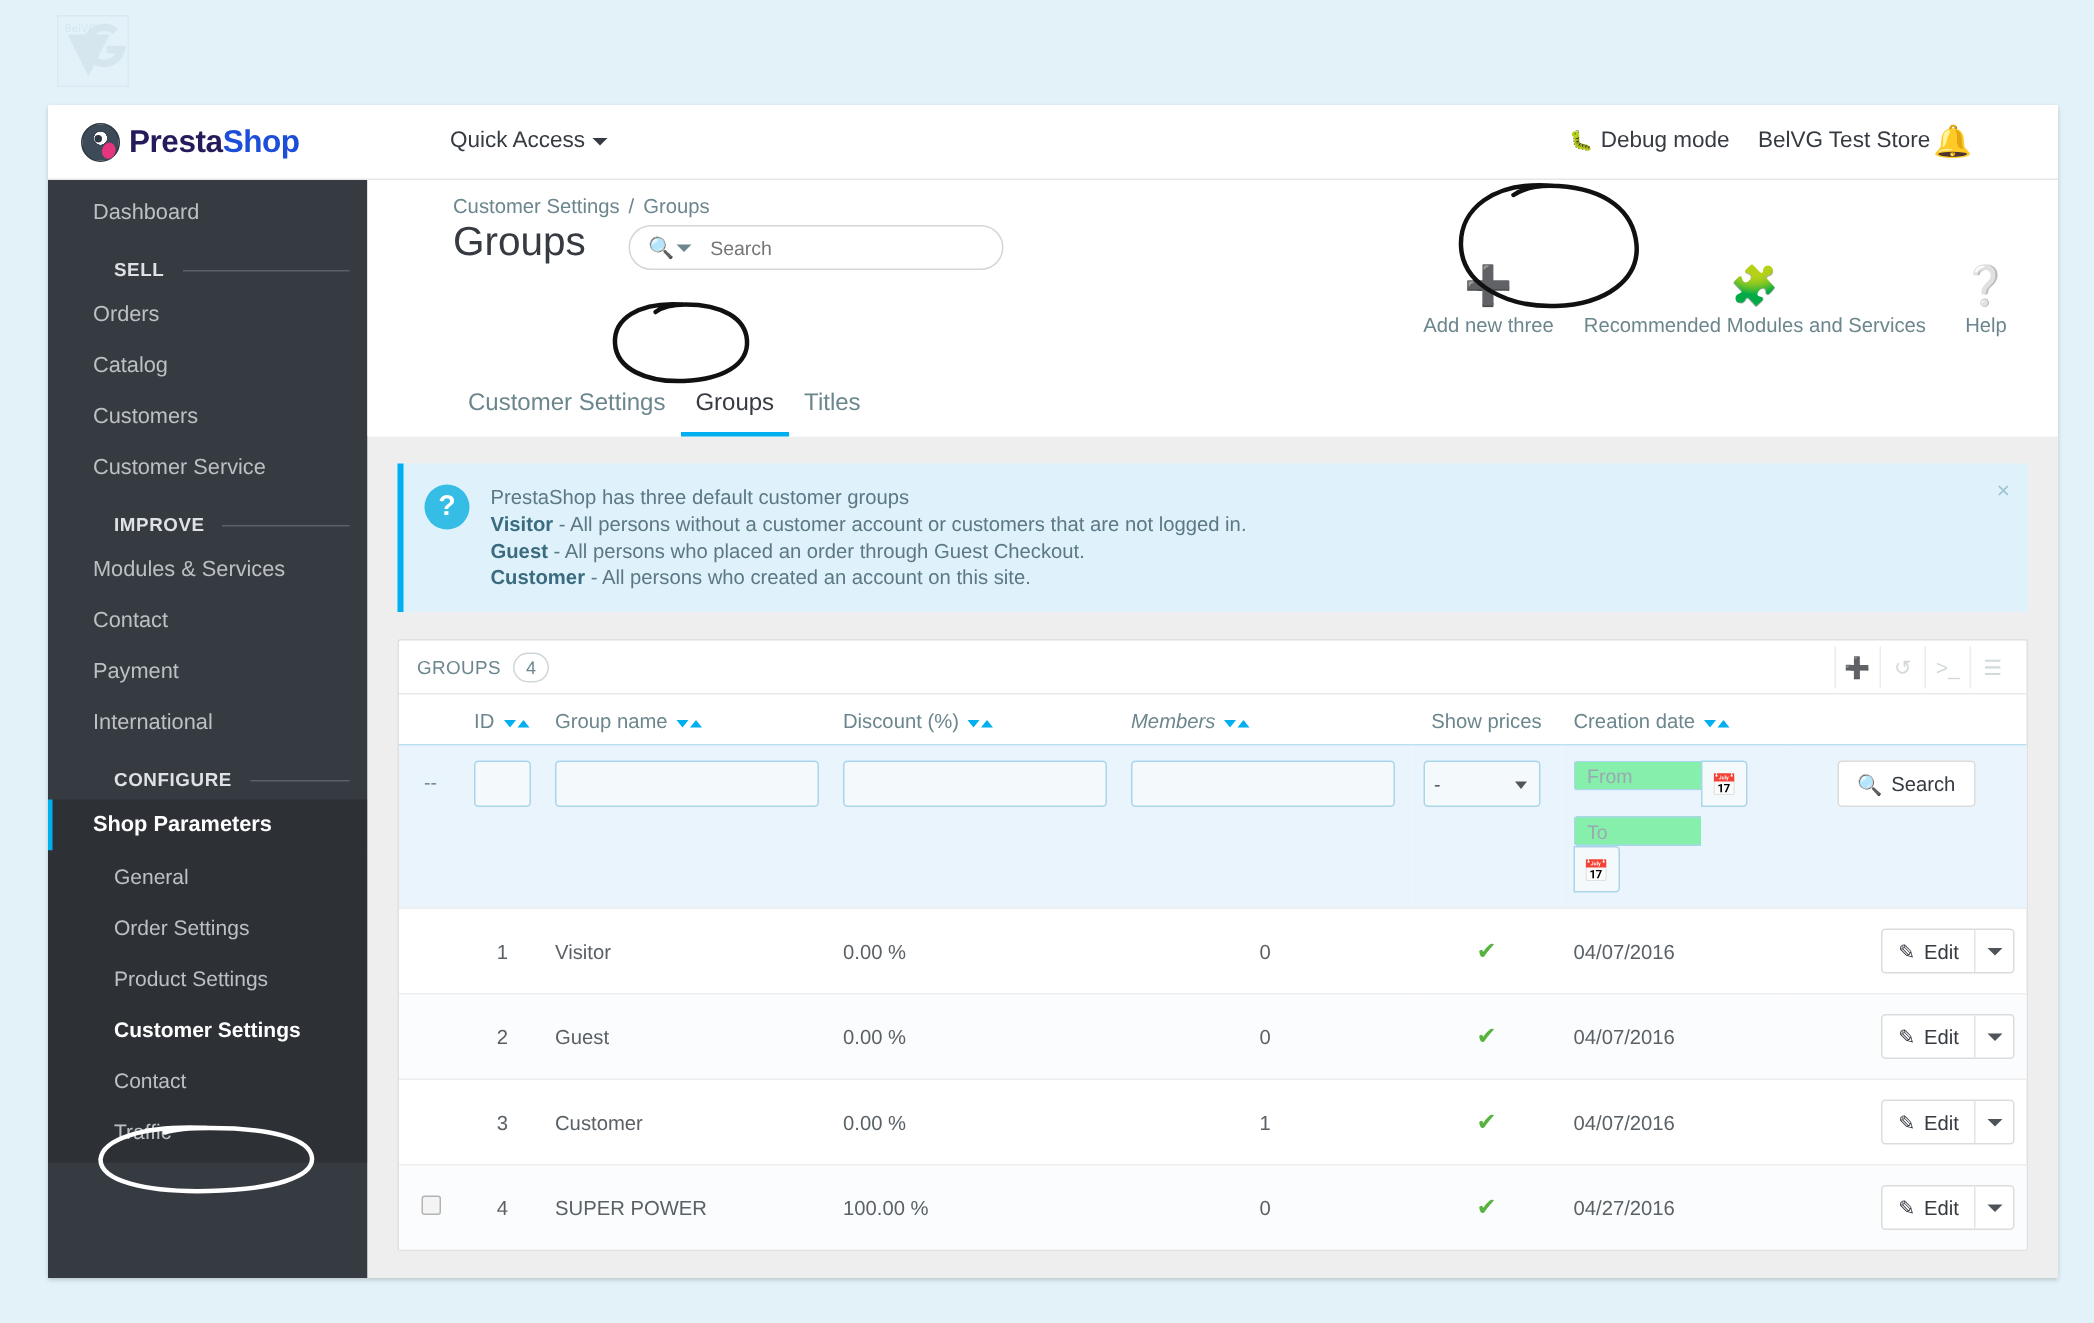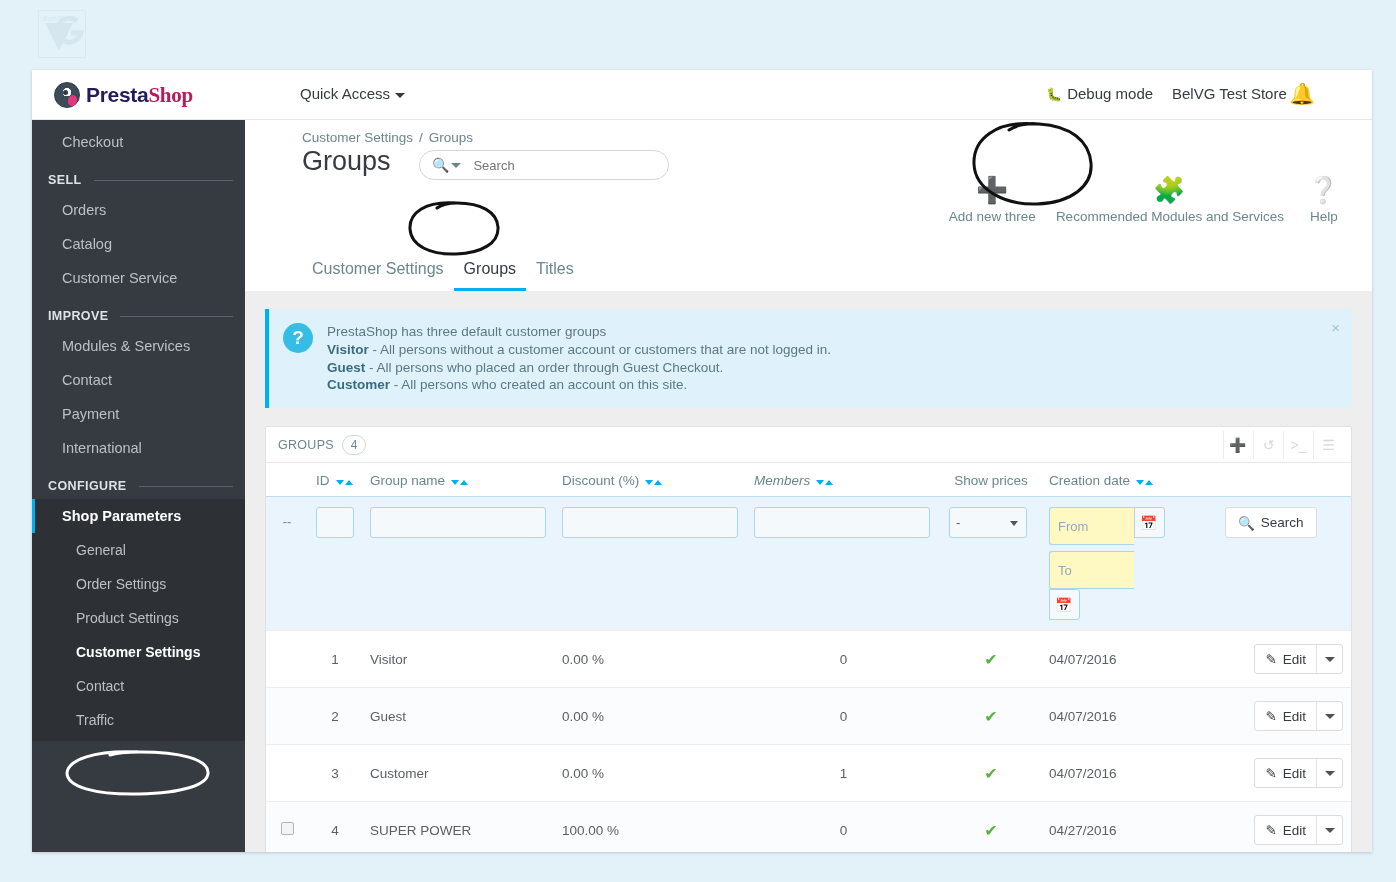--- a/index.html
+++ b/index.html
@@ -51,21 +51,21 @@
     content: ""; position: absolute; left: 13px; top: 12px;
     width: 9px; height: 11px; border-radius: 50% 50% 50% 50%;
     background: #e6357f; transform: rotate(18deg);
   }
   .ps-penguin:before {
     content: ""; position: absolute; left: 8px; top: 7px;
     width: 5px; height: 5px; border-radius: 50%; background: #2d3843;
   }
   .ps-word { font-size: 21px; font-weight: bold; letter-spacing: -.3px; }
   .ps-word .a { color: #251b5b; }
-  .ps-word .b { color: #be185d; font-family: Liberation Serif, serif; }
+  .ps-word .b { color: #1d4ed8; }
 
   .quick-access {
     position: absolute; left: 268px; top: 15px;
     font-size: 15px; color: #363a41; cursor: pointer;
   }
   .caret-d {
     display: inline-block; width: 0; height: 0; margin-left: 5px;
     border-left: 5px solid transparent; border-right: 5px solid transparent;
     border-top: 5px solid #363a41; vertical-align: middle;
   }
@@ -102,20 +102,21 @@
     background: #363a41; overflow: hidden;
   }
   .nav-link {
     display: block; padding: 9px 0 9px 30px;
     font-size: 14.5px; color: #bbc0c4; text-decoration: none;
     cursor: pointer; white-space: nowrap;
   }
   .nav-section {
     display: flex; align-items: center;
     padding: 14px 12px 6px 16px;
+    margin-left: 28px;
   }
   .nav-section span {
     font-size: 12.5px; font-weight: bold; color: #dfe2e4;
     letter-spacing: .4px; white-space: nowrap;
   }
   .nav-section i {
     flex: 1; height: 1px; background: #5b6069; margin-left: 12px;
   }
   .nav-parent-active {
     background: #2d3136;
@@ -241,21 +242,21 @@
   }
   .sel-wrap { position: relative; width: 78px; }
   .sel-wrap:after {
     content: ""; position: absolute; right: 9px; top: 14px; pointer-events: none;
     border-left: 4px solid transparent; border-right: 4px solid transparent;
     border-top: 5px solid #555;
   }
   .date-row { display: flex; margin-bottom: 6px; }
   .date-row input {
     border: 1px solid #a9d6ea; border-right: 0; border-radius: 3px 0 0 3px;
-    background: #fef9c3; height: 38px; font-size: 13px; padding: 0 8px;
+    background: #86efac; height: 20px; font-size: 13px; padding: 0 8px;
     width: 85px; outline: none; font-family: "Liberation Sans", sans-serif; color:#555;
   }
   .date-row input::placeholder { color: #9aa9b0; }
   .cal-btn {
     width: 31px; height: 31px; border: 1px solid #a9d6ea; border-radius: 0 3px 3px 0;
     background: #f4f9fb; display: flex; align-items: center; justify-content: center;
     font-size: 14px; color: #5f6b70; cursor: pointer;
   }
   .srch-btn {
     border: 1px solid #dcdcdc; background: #fff; border-radius: 3px;
@@ -333,28 +334,29 @@
     <div class="bell">🔔</div>
   </div>
 
   <div class="searchbox" style="top:80px;left:387px;position:absolute;z-index:20;">
     <span class="search-ico">🔍</span>
     <i class="caret-d" style="margin-left:2px;border-top-color:#6c868e"></i>
     <input class="search-input" placeholder="Search" style="">
   </div>
 
   <div class="sidebar">
-    <a class="nav-link" style="padding-top:14px;">Checkout</a>
+    <a class="nav-link" style="padding-top:14px;">Dashboard</a>
 
     <div class="nav-section">
       <span>SELL</span>
         <i></i>
     </div>
     <a class="nav-link">Orders</a>
     <a class="nav-link">Catalog</a>
+    <a class="nav-link">Customers</a>
     <a class="nav-link">Customer Service</a>
 
     <div class="nav-section">
       <span>IMPROVE</span>
         <i></i>
     </div>
     <a class="nav-link">Modules &amp; Services</a>
     <a class="nav-link">Contact</a>
     <a class="nav-link">Payment</a>
     <a class="nav-link">International</a>

